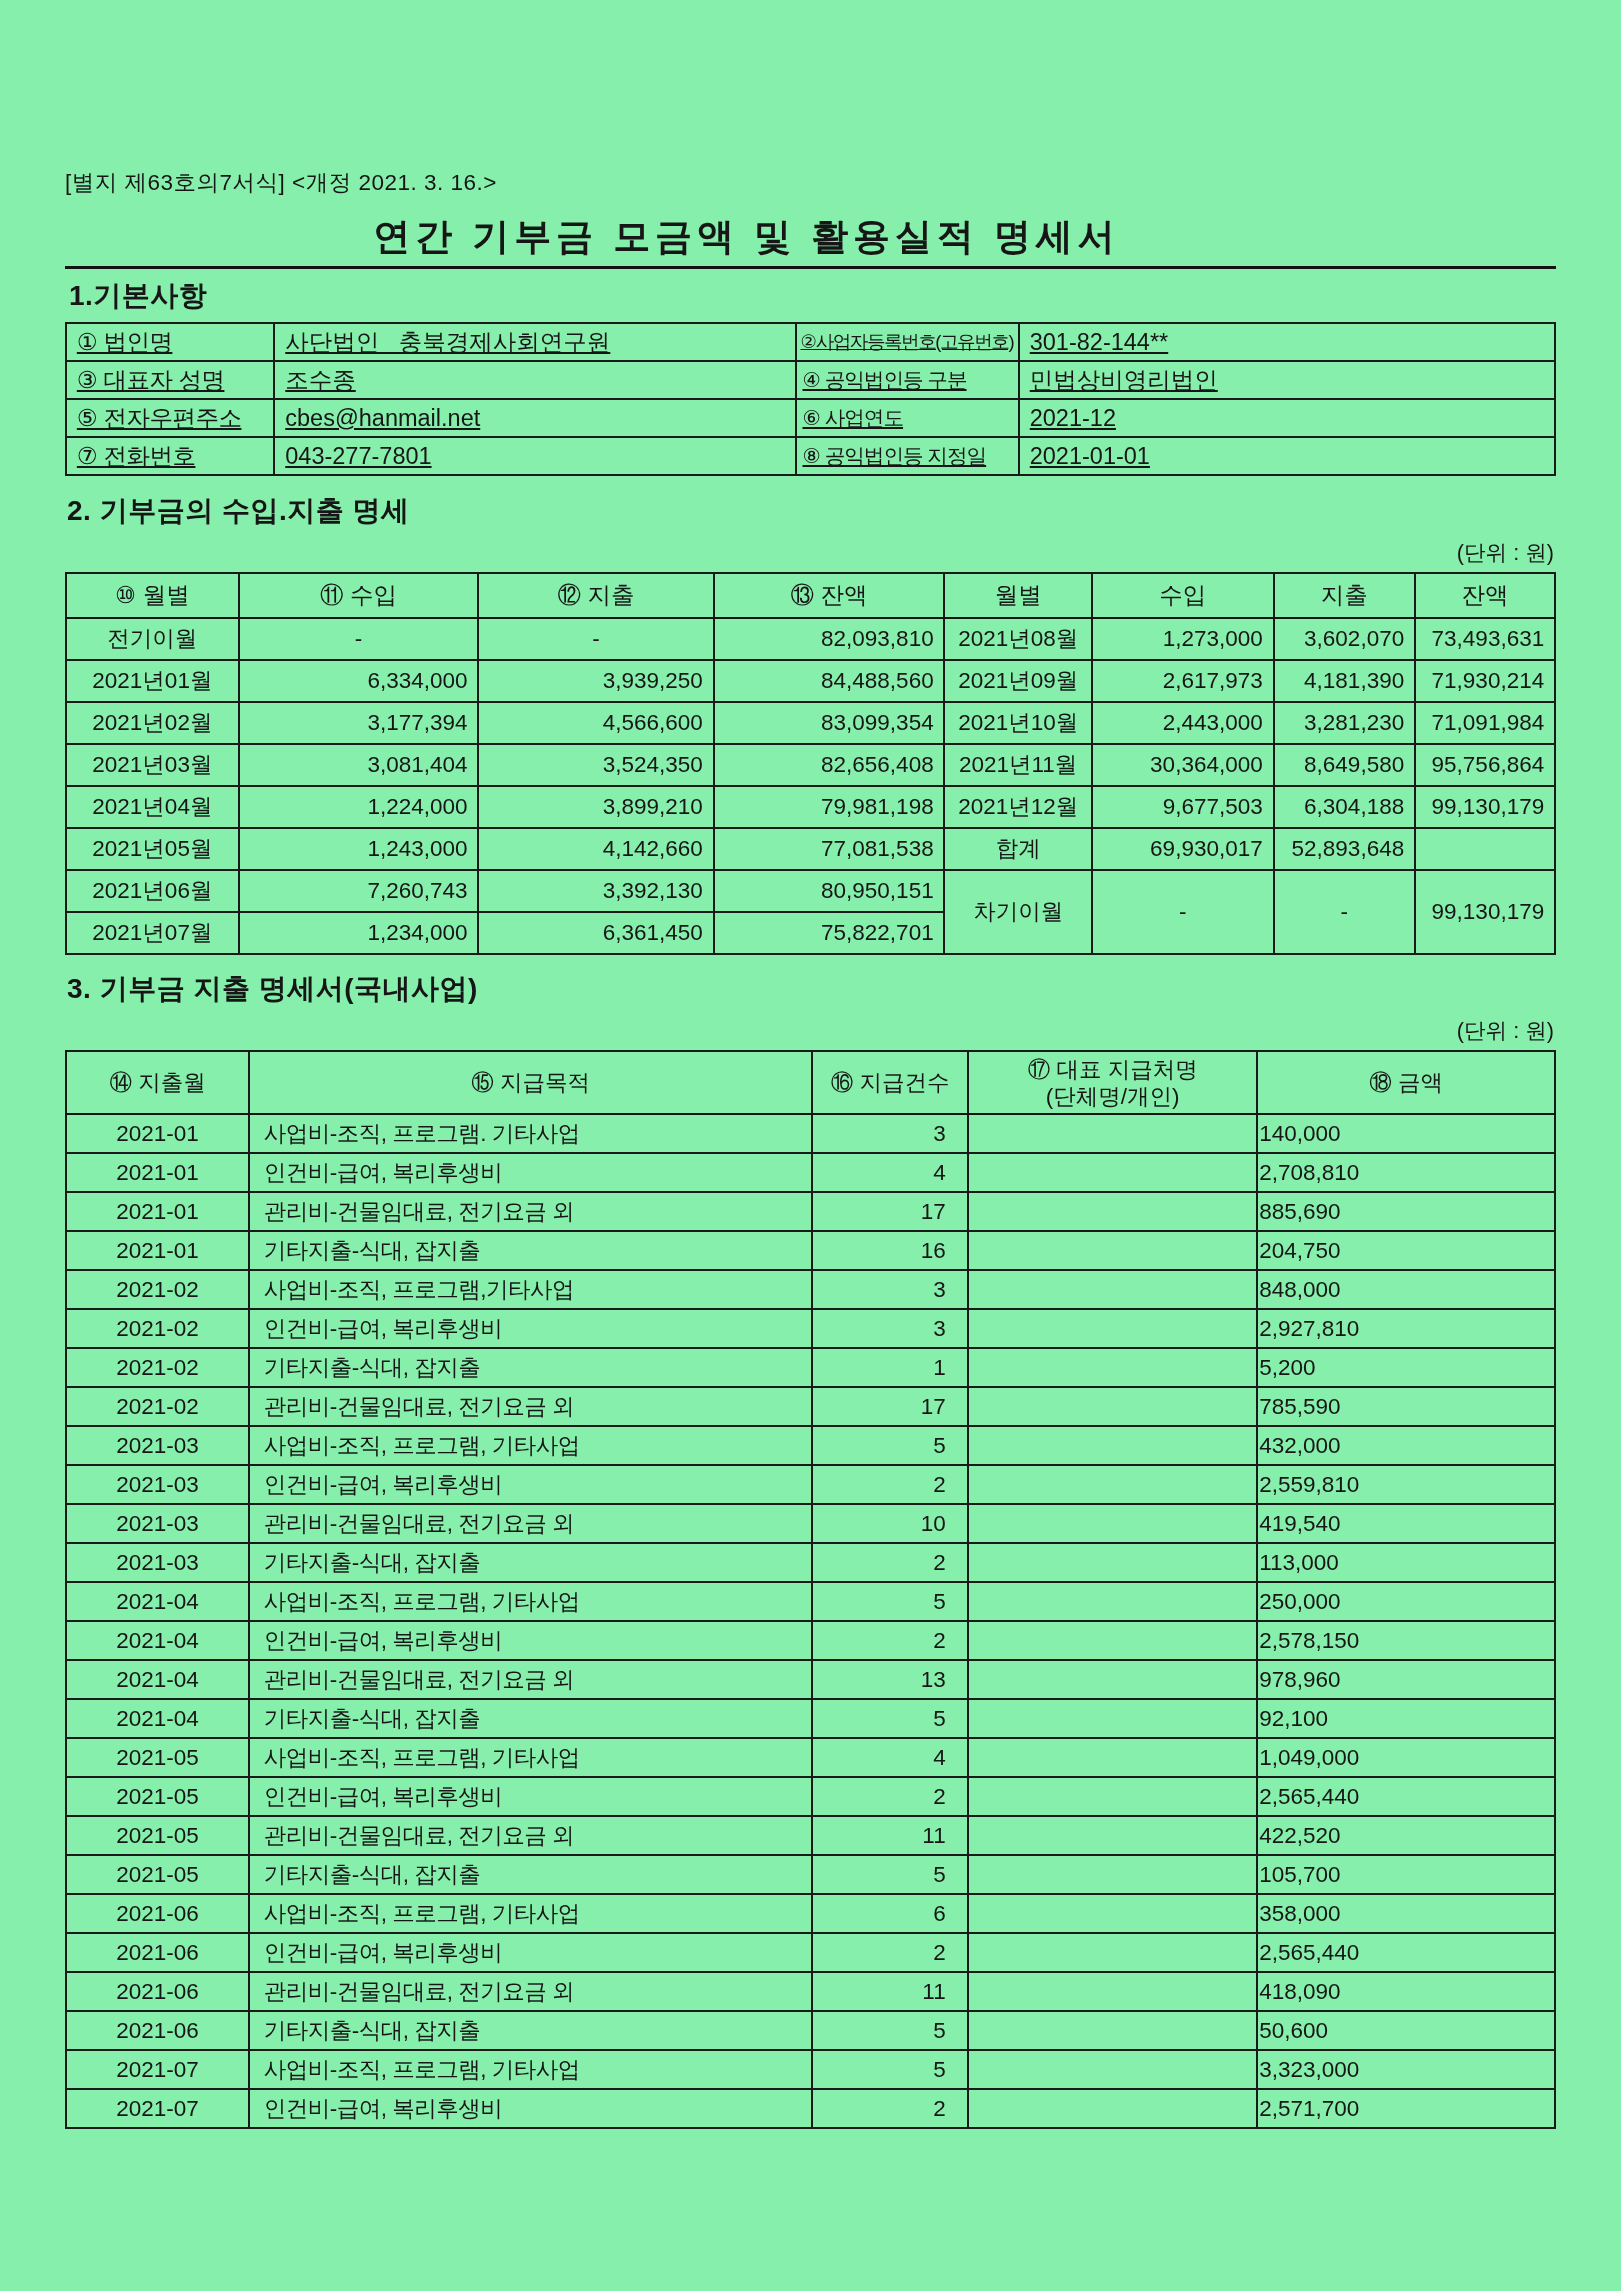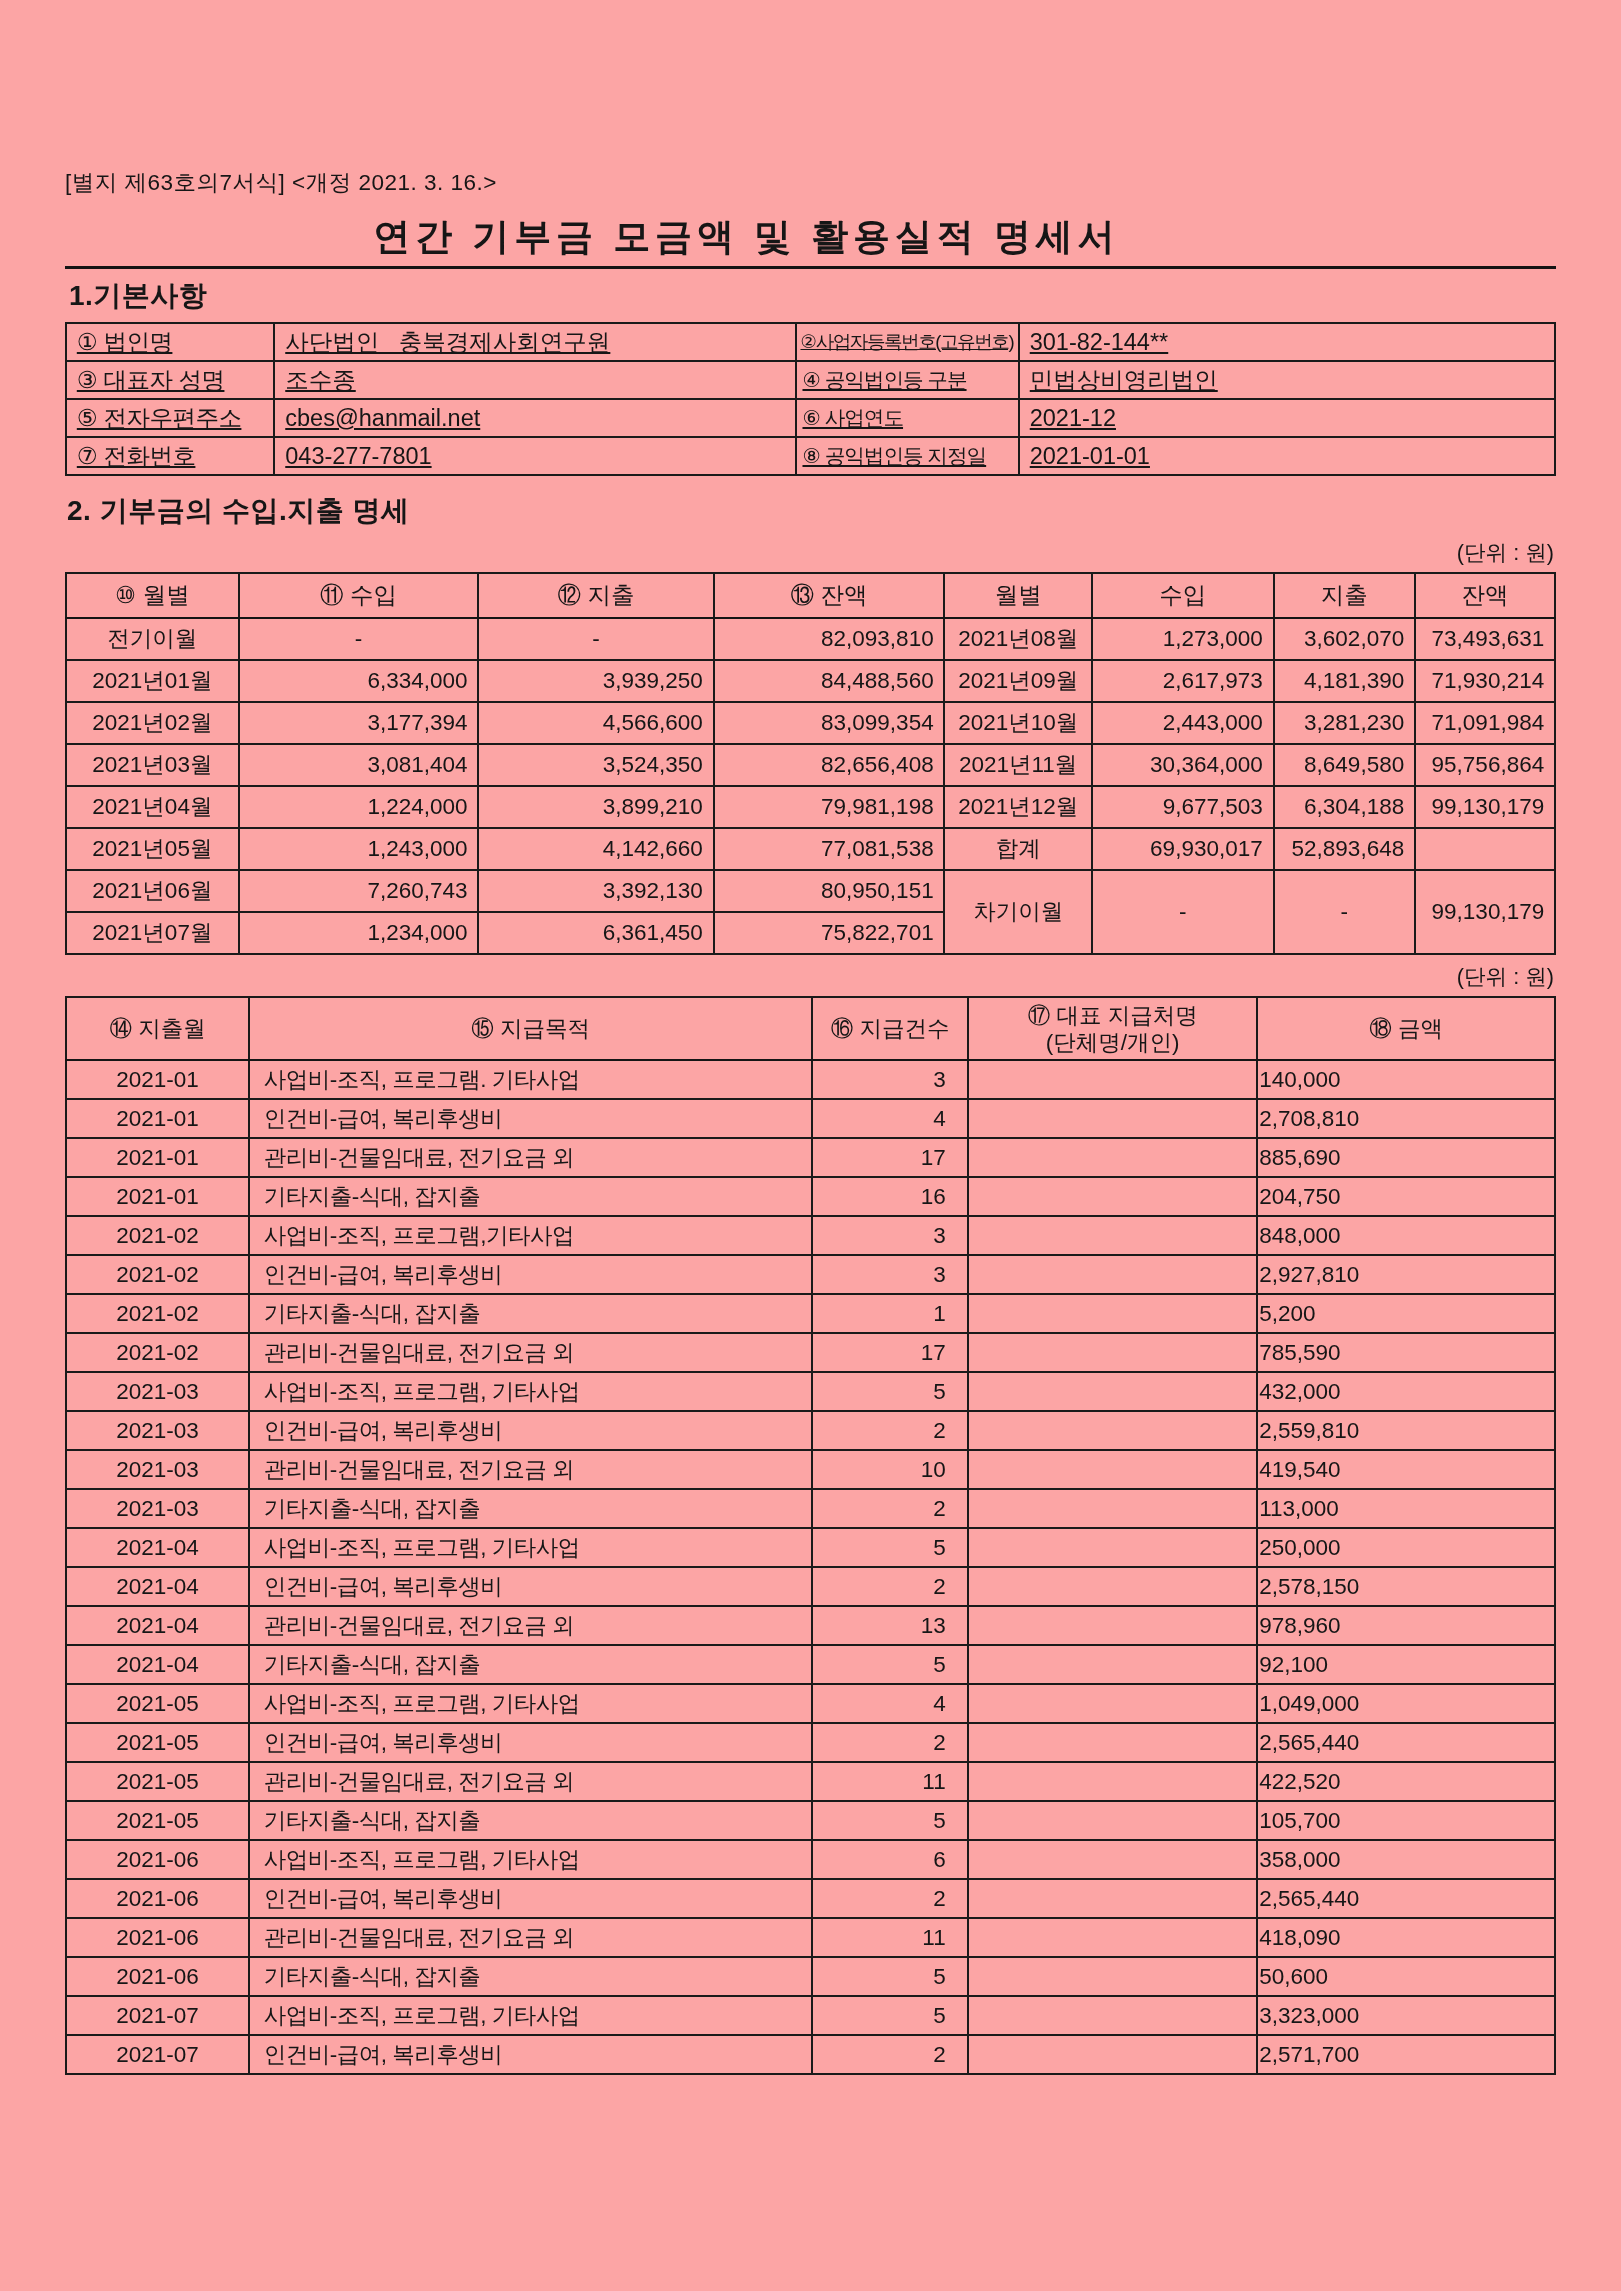--- a/index.html
+++ b/index.html
@@ -2,21 +2,21 @@
 <html lang="ko"><head>
 <meta charset="utf-8">
 <style>
   * { box-sizing: border-box; }
   html, body { margin: 0; padding: 0; }
   body { background: #f4f4f2; }
   .page {
     position: relative;
     width: 1621px; height: 2292px;
     margin: 0 auto;
-    background: #fca5a5;
+    background: #86efac;
     color: #161616;
     font-family: "Liberation Sans", "DejaVu Sans", sans-serif;
     padding: 167px 65px 0 65px;
     overflow: hidden;
   }
   .form-ref { font-size: 22.5px; letter-spacing: 0.5px; }
   .doc-title {
     margin: 13.7px 0 0 0;
     text-align: center;
     transform: translateX(-64px);
@@ -196,20 +196,21 @@
       </tr>
       <tr>
         <td class="c">2021년07월</td>
         <td class="n">1,234,000</td>
         <td class="n">6,361,450</td>
         <td class="n">75,822,701</td>
       </tr>
     </tbody>
   </table>
 
+  <div class="sec-head sec3-head">3. 기부금 지출 명세서(국내사업)</div>
   <div class="unit-note">(단위 : 원)</div>
   <table class="t3">
     <colgroup>
       <col style="width:12.3%">
         <col style="width:37.8%">
         <col style="width:10.5%">
         <col style="width:19.4%">
         <col style="width:20%">
     </colgroup>
     <thead>

